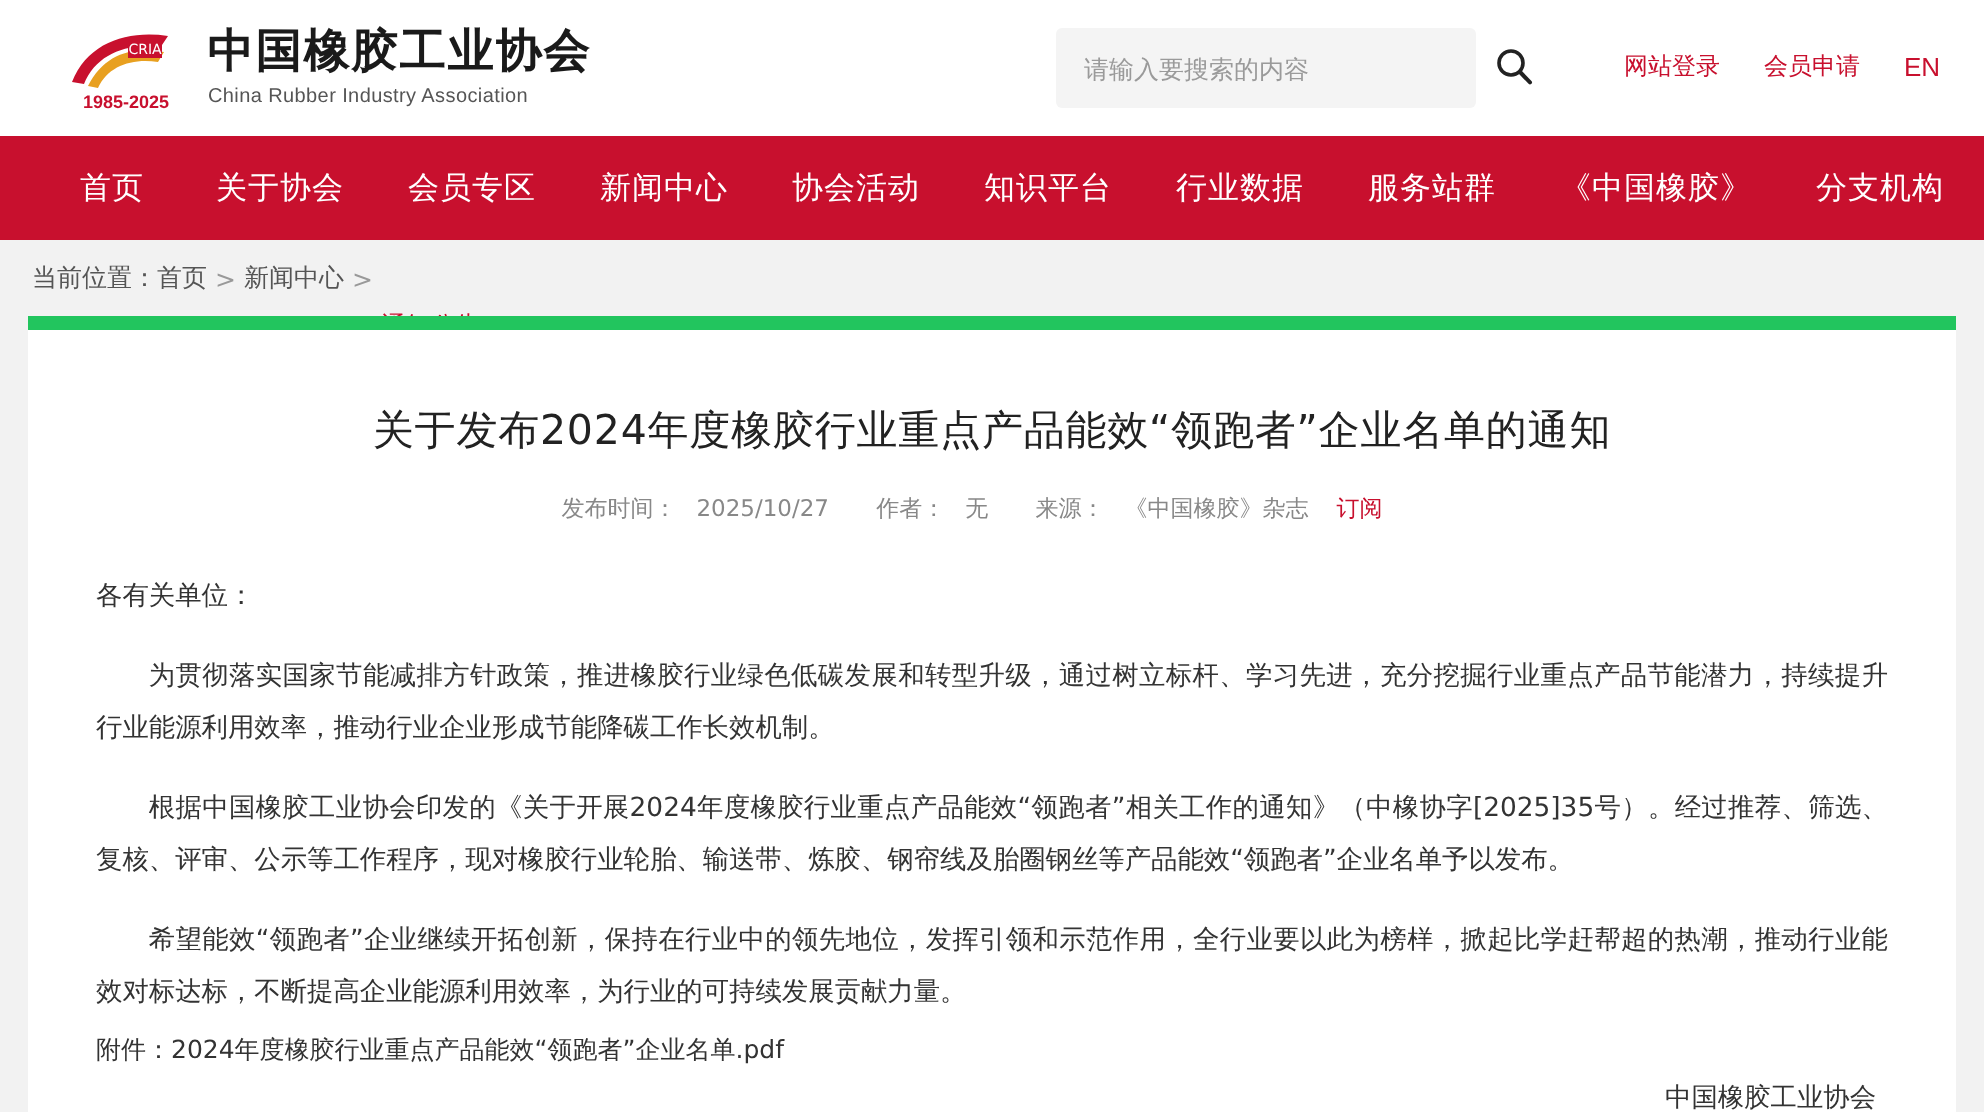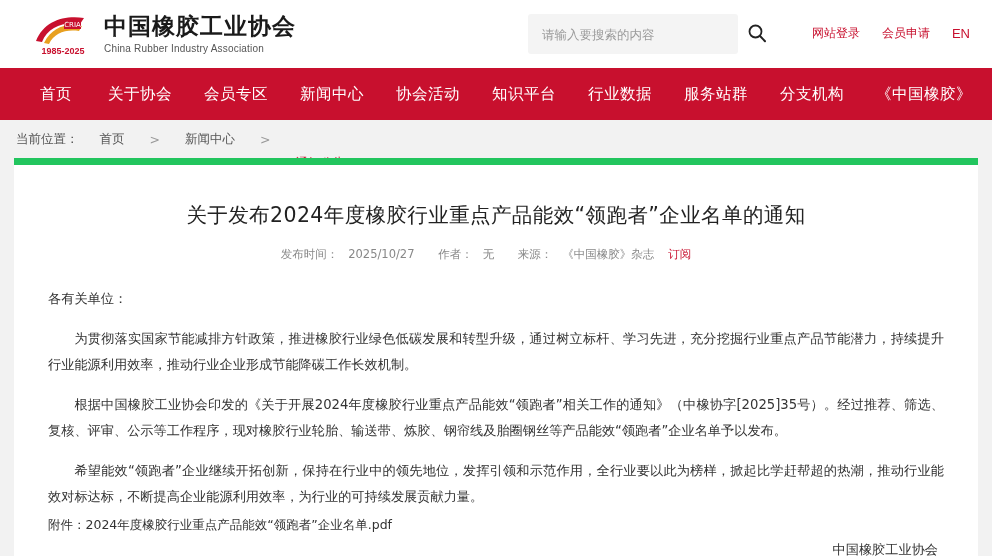--- a/index.html
+++ b/index.html
@@ -126,21 +126,20 @@
   
   .crumb {
     height: 38px;
     display: flex;
     align-items: center;
     padding-left: 16px;
     font-size: 12.5px;
     color: #555;
     background: #f2f2f2;
     font-family: "DejaVu Sans", sans-serif;
-    gap: 21px;
   }
   .crumb a { color: #555; text-decoration: none; }
   .crumb .sep { margin: 0 4px; color: #999; }
   .crumb .cur { color: #c8102e; margin-top: 48px; }
 
   
   .article {
     margin: 0 14px;
     background: #fff;
     border-top: 7px solid #22c55e;
@@ -242,22 +241,22 @@
 
   <div class="nav">
     <div class="nav-item">首页</div>
     <div class="nav-item">关于协会</div>
     <div class="nav-item">会员专区</div>
     <div class="nav-item">新闻中心</div>
     <div class="nav-item">协会活动</div>
     <div class="nav-item">知识平台</div>
     <div class="nav-item">行业数据</div>
     <div class="nav-item">服务站群</div>
+    <div class="nav-item">《中国橡胶》</div>
     <div class="nav-item">分支机构</div>
-    <div class="nav-item">《中国橡胶》</div>
     <div class="nav-item">党建工作</div>
   </div>
 
   <div class="crumb">
     <span>当前位置：</span>
     <a href="#">首页</a>
     <span class="sep">&gt;</span>
     <a href="#">新闻中心</a>
     <span class="sep">&gt;</span>
     <span class="cur">通知公告</span>

